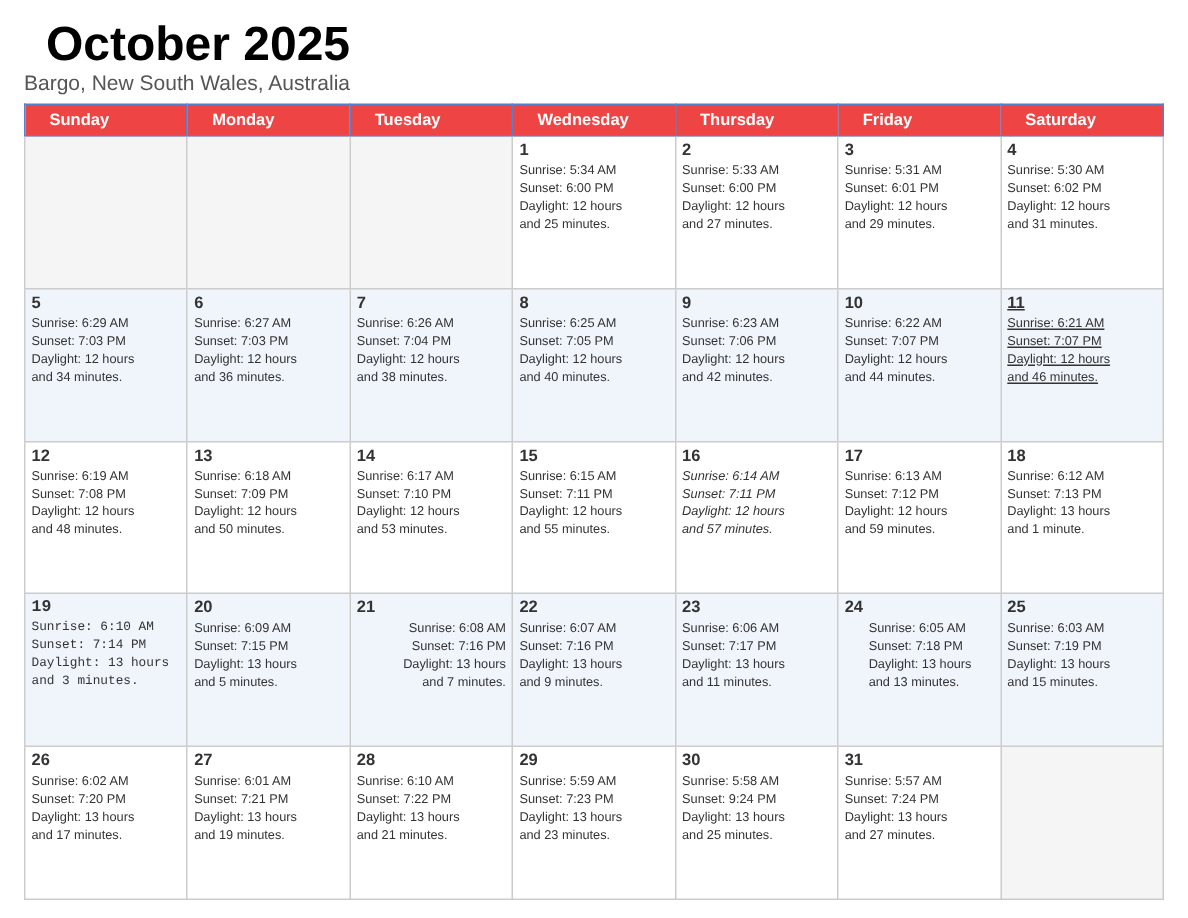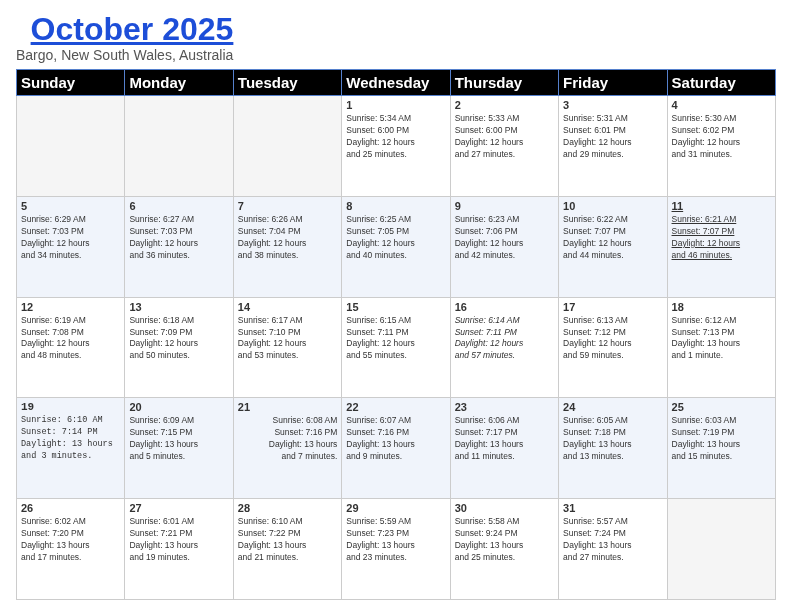--- a/index.html
+++ b/index.html
@@ -40,41 +40,40 @@
       width: 18px;
       height: 22px;
       margin-left: 2px;
     }
     .title-block {
       text-align: right;
     }
     .month-title {
       font-size: 32px;
       font-weight: bold;
-      color: #1d4ed8;
+      color: #000000;
       line-height: 1.1;
-      text-decoration: underline;
     }
     .subtitle {
       font-size: 14px;
       color: #555;
     }
     .calendar {
       flex: 1;
       border: 1px solid #ccc;
       border-collapse: collapse;
       width: 100%;
       table-layout: fixed;
     }
     .calendar th {
-      background: #000000;
+      background: #ef4444;
       color: #fff;
-      font-size: 15px;
+      font-size: 11px;
       font-weight: bold;
-      padding: 4px 4px;
+      padding: 4px 16px;
       text-align: left;
       border: 1px solid #5580cc;
     }
     .calendar td {
       border: 1px solid #ccc;
       vertical-align: top;
       padding: 3px 4px;
       font-size: 9px;
       color: #333;
       background: #fff;
@@ -292,21 +291,21 @@
           </td>
           <td style="background: rgb(240, 244, 251);">
             <span class="day-num">23</span>
             <div class="day-info" style="white-space: pre-line;">Sunrise: 6:06 AM
 Sunset: 7:17 PM
 Daylight: 13 hours
 and 11 minutes.</div>
           </td>
           <td style="background: rgb(240, 244, 251);">
             <span class="day-num">24</span>
-            <div class="day-info" style="white-space: pre-line;">Sunrise: 6:05 AM
+            <div class="day-info" style="white-space: pre-line; margin-left: 16px;">Sunrise: 6:05 AM
 Sunset: 7:18 PM
 Daylight: 13 hours
 and 13 minutes.</div>
           </td>
           <td style="background: rgb(240, 244, 251);">
             <span class="day-num">25</span>
             <div class="day-info" style="white-space: pre-line;">Sunrise: 6:03 AM
 Sunset: 7:19 PM
 Daylight: 13 hours
 and 15 minutes.</div>

